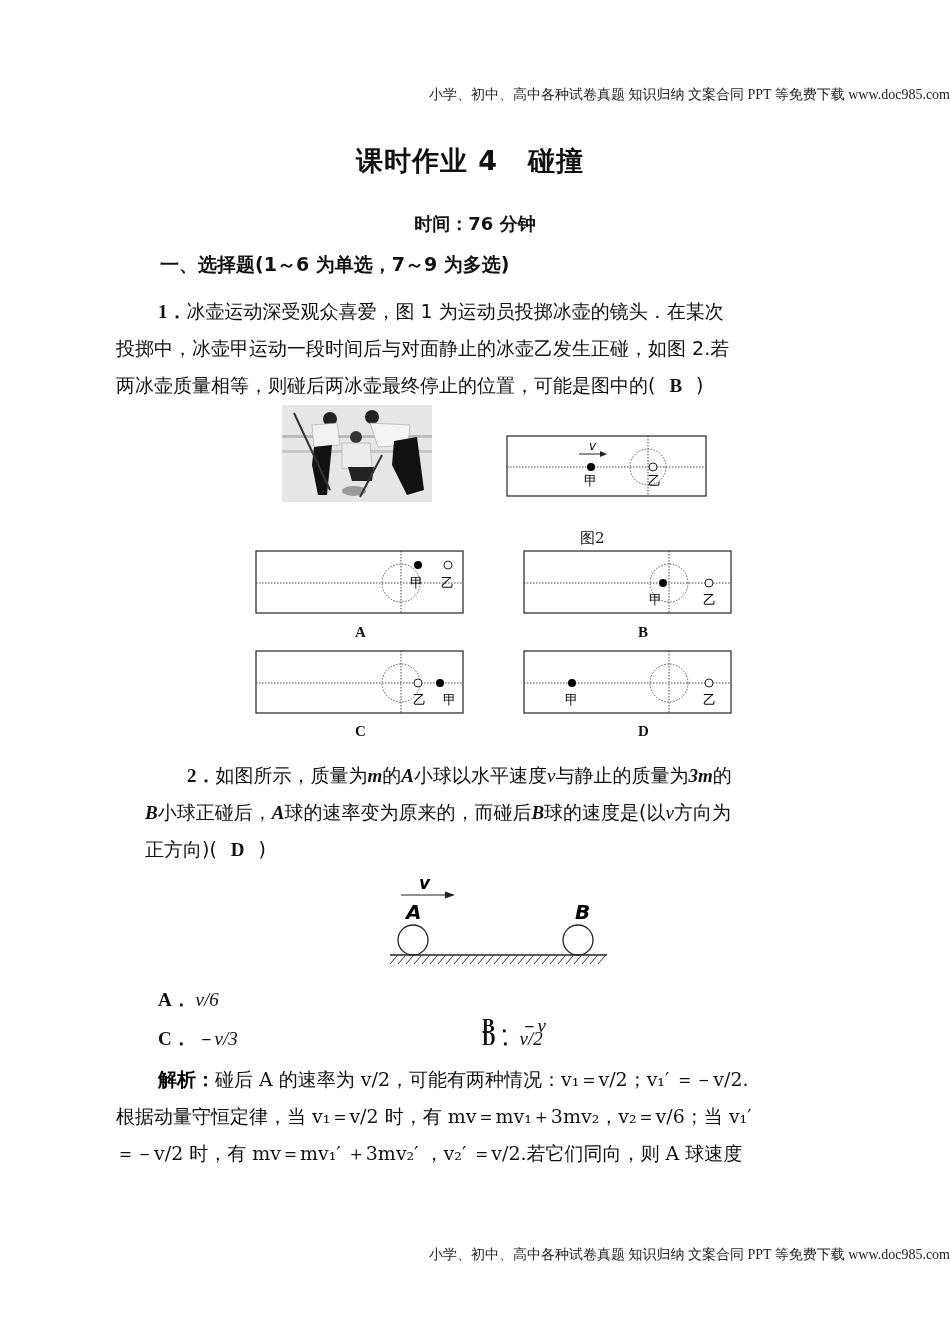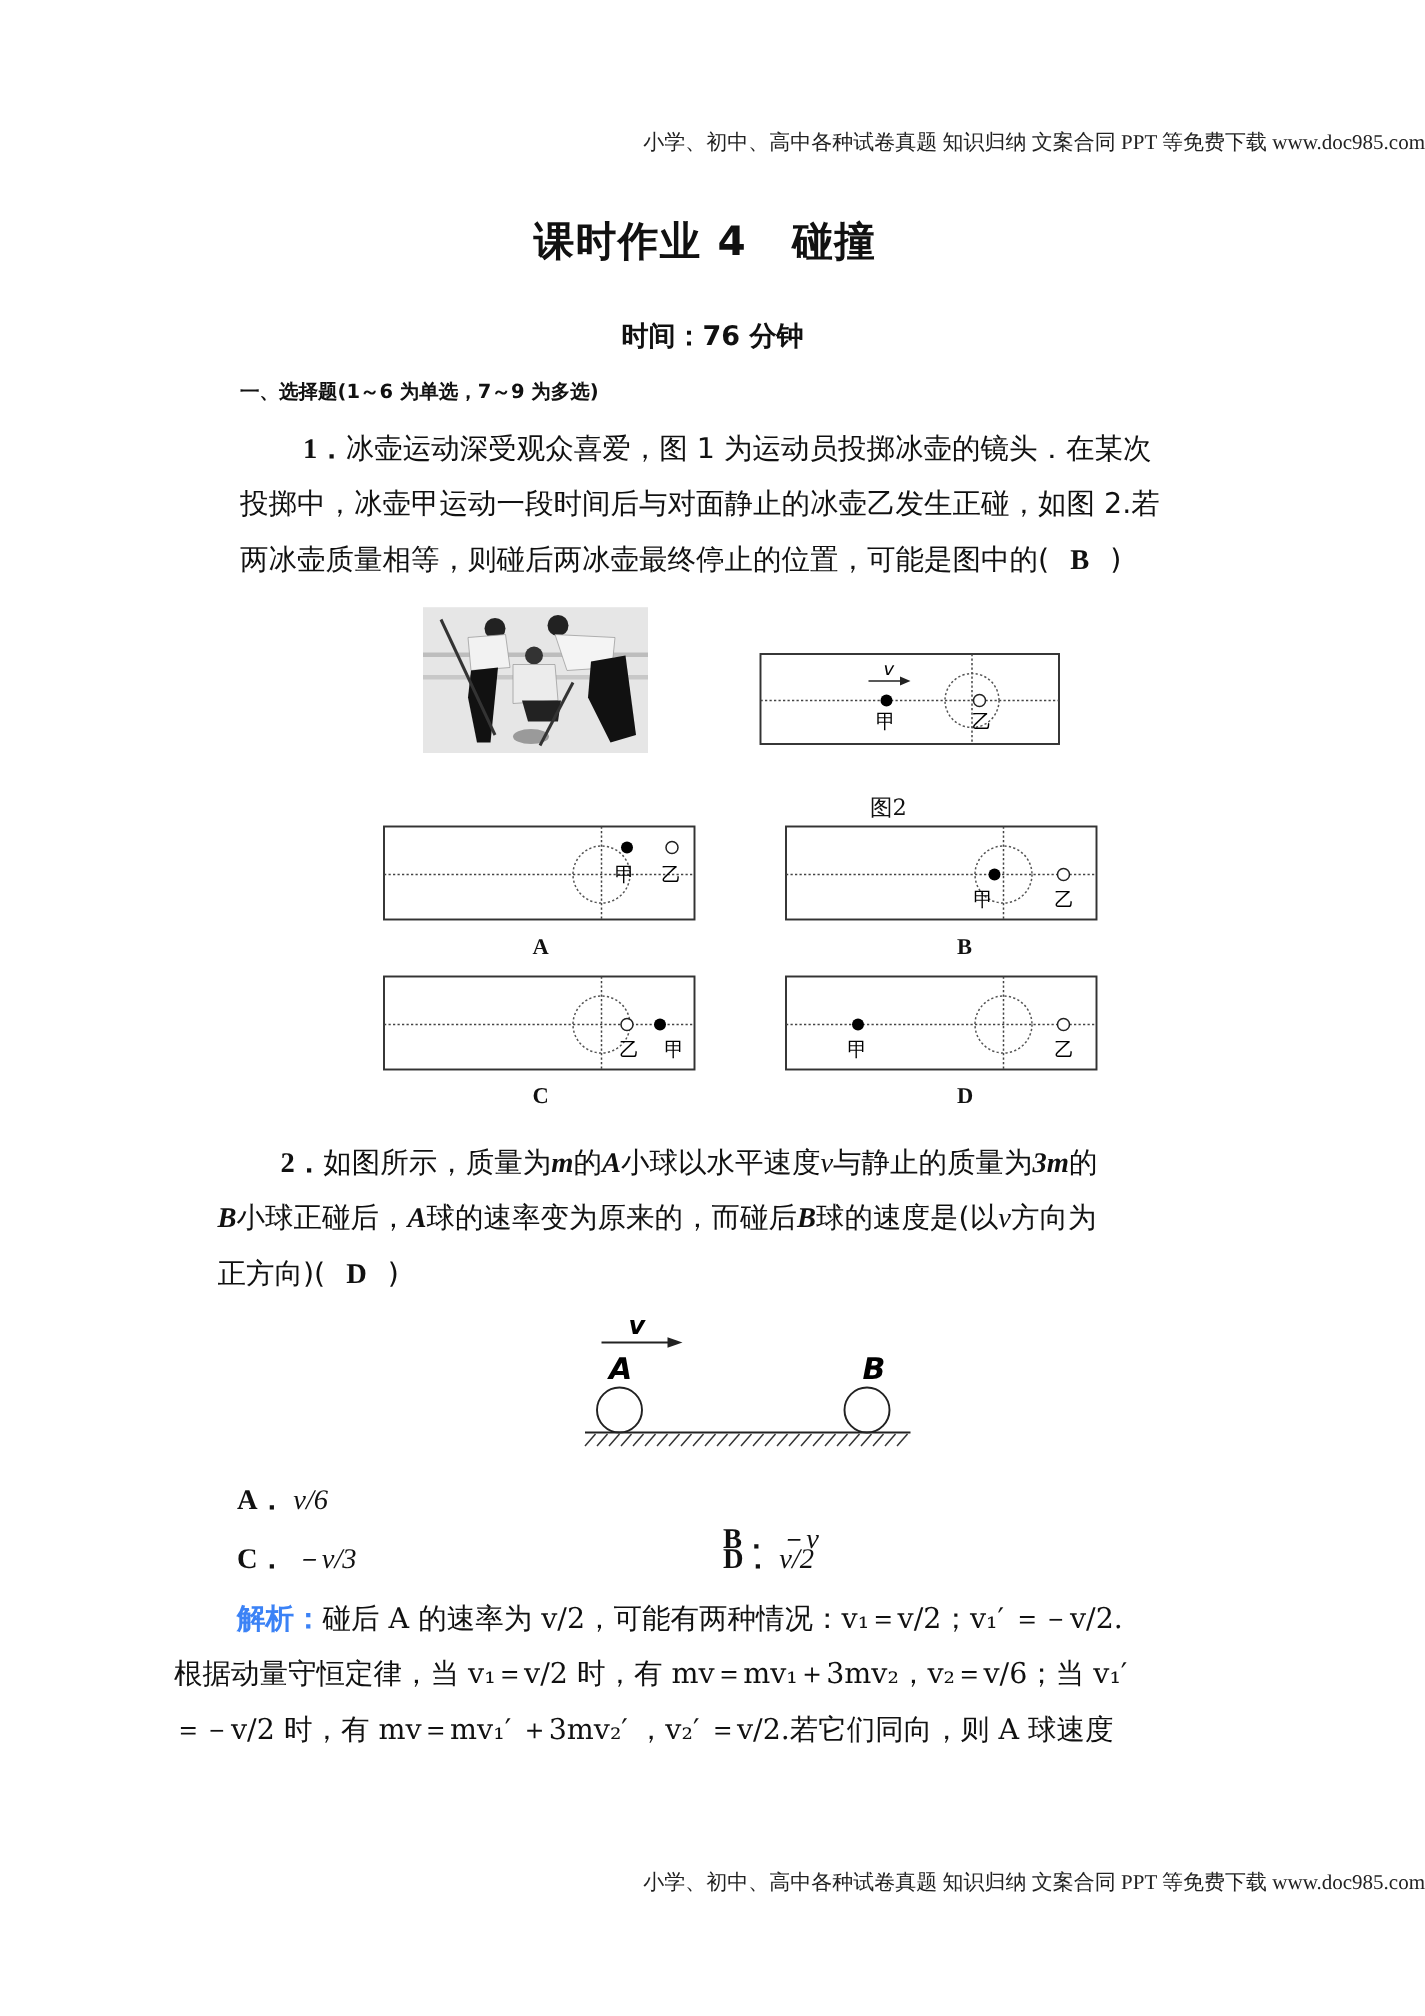--- a/index.html
+++ b/index.html
@@ -6,21 +6,21 @@
   body { width: 950px; height: 1344px; position: relative; overflow: hidden;
          font-family: "DejaVu Serif", "Liberation Serif", serif; color: #111; }
   .abs { position: absolute; }
   .banner { left: 0; width: 950px; text-align: right; font-size: 14px; color: #222;
             font-family: "Liberation Serif", "DejaVu Serif", serif; }
   .title { top: 143px; left: 0; width: 940px; text-align: center; font-size: 27px; font-weight: bold;
            font-family: "DejaVu Sans", "Liberation Sans", sans-serif; letter-spacing: 1px; }
   .title .gap { display: inline-block; width: 30px; }
   .time { top: 212px; left: 0; width: 950px; text-align: center; font-size: 18px; font-weight: bold;
           font-family: "DejaVu Sans", sans-serif; }
-  .section { top: 252px; left: 160px; font-size: 13px; font-weight: bold; font-family: "DejaVu Sans", sans-serif; }
+  .section { top: 252px; left: 160px; font-size: 19px; font-weight: bold; font-family: "DejaVu Sans", sans-serif; }
   .para { left: 116px; width: 722px; font-size: 19px; line-height: 37px; font-family: "DejaVu Sans", sans-serif;
           text-align: justify; }
   .para .num { font-weight: bold; font-family: "Liberation Serif", serif; }
   .para .indent { display: inline-block; width: 42px; }
   .ans { font-weight: bold; font-family: "Liberation Serif", serif; padding: 0 14px; }
   i.v, i.var { font-family: "Liberation Serif", serif; font-style: italic; }
   b.var { font-family: "Liberation Serif", serif; font-style: italic; font-weight: bold; }
   .cap { font-size: 15px; font-weight: normal; font-family: "DejaVu Serif", serif; text-align: left; margin-top: 48px; }
   .optlbl { font-size: 15px; font-weight: bold; font-family: "Liberation Serif", serif; }
   .choice { font-size: 19px; font-family: "Liberation Serif", serif; }
@@ -34,21 +34,21 @@
 
 <div class="abs banner" style="top:86px;">小学、初中、高中各种试卷真题 知识归纳 文案合同 PPT 等免费下载   www.doc985.com</div>
 
 <div class="abs title">
   <span>课时作业 4</span><span class="gap"></span><span>碰撞</span>
 </div>
 
 <div class="abs time">时间：76 分钟</div>
 <div class="abs section">一、选择题(1～6 为单选，7～9 为多选)</div>
 
-<div class="abs para" style="top:281px;margin-left:44px;">
+<div class="abs para" style="top:293px;">
   <div><span class="indent"></span><span class="num">1．</span><span>冰壶运动深受观众喜爱，图 1 为运动员投掷冰壶的镜头．在某次</span></div>
   <div>投掷中，冰壶甲运动一段时间后与对面静止的冰壶乙发生正碰，如图 2.若</div>
   <div><span>两冰壶质量相等，则碰后两冰壶最终停止的位置，可能是图中的(</span><span class="ans">B</span><span>)</span></div>
 </div>
 
 <div class="abs photo">
   <svg width="150" height="97" viewBox="0 0 150 97">
     <rect width="150" height="97" fill="#e6e6e6"></rect>
     <rect x="0" y="30" width="150" height="3" fill="#bdbdbd"></rect>
     <rect x="0" y="45" width="150" height="3" fill="#c8c8c8"></rect>
@@ -179,18 +179,18 @@
       <line x1="213" y1="92" x2="220" y2="84"></line>
   </g>
 </svg>
 
 <div class="abs choice" style="top:987px; left:158px;"><b>A．</b> <i class="v">v/6</i></div>
 <div class="abs choice" style="top:987px; left:482px;margin-top:26px;"><b>B．</b> <i class="v">－v</i></div>
 <div class="abs choice" style="top:1026px; left:158px;"><b>C．</b> <i class="v">－v/3</i></div>
 <div class="abs choice" style="top:1026px; left:482px;"><b>D．</b> <i class="v">v/2</i></div>
 
 <div class="abs para" style="top:1061px; font-family:'DejaVu Serif',serif;">
-  <div><span class="indent"></span><span class="analysis-label" style="color: #3b82f6;">解析：</span><span>碰后 A 的速率为 v/2，可能有两种情况：v₁＝v/2；v₁′ ＝－v/2.</span></div>
+  <div><span class="indent"></span><span class="analysis-label" style="color: #000000;">解析：</span><span>碰后 A 的速率为 v/2，可能有两种情况：v₁＝v/2；v₁′ ＝－v/2.</span></div>
   <div>根据动量守恒定律，当 v₁＝v/2 时，有 mv＝mv₁＋3mv₂，v₂＝v/6；当 v₁′</div>
   <div>＝－v/2 时，有 mv＝mv₁′ ＋3mv₂′ ，v₂′ ＝v/2.若它们同向，则 A 球速度</div>
 </div>
 
 <div class="abs banner" style="top:1246px;">小学、初中、高中各种试卷真题 知识归纳 文案合同 PPT 等免费下载   www.doc985.com</div>
 
 </body></html>

